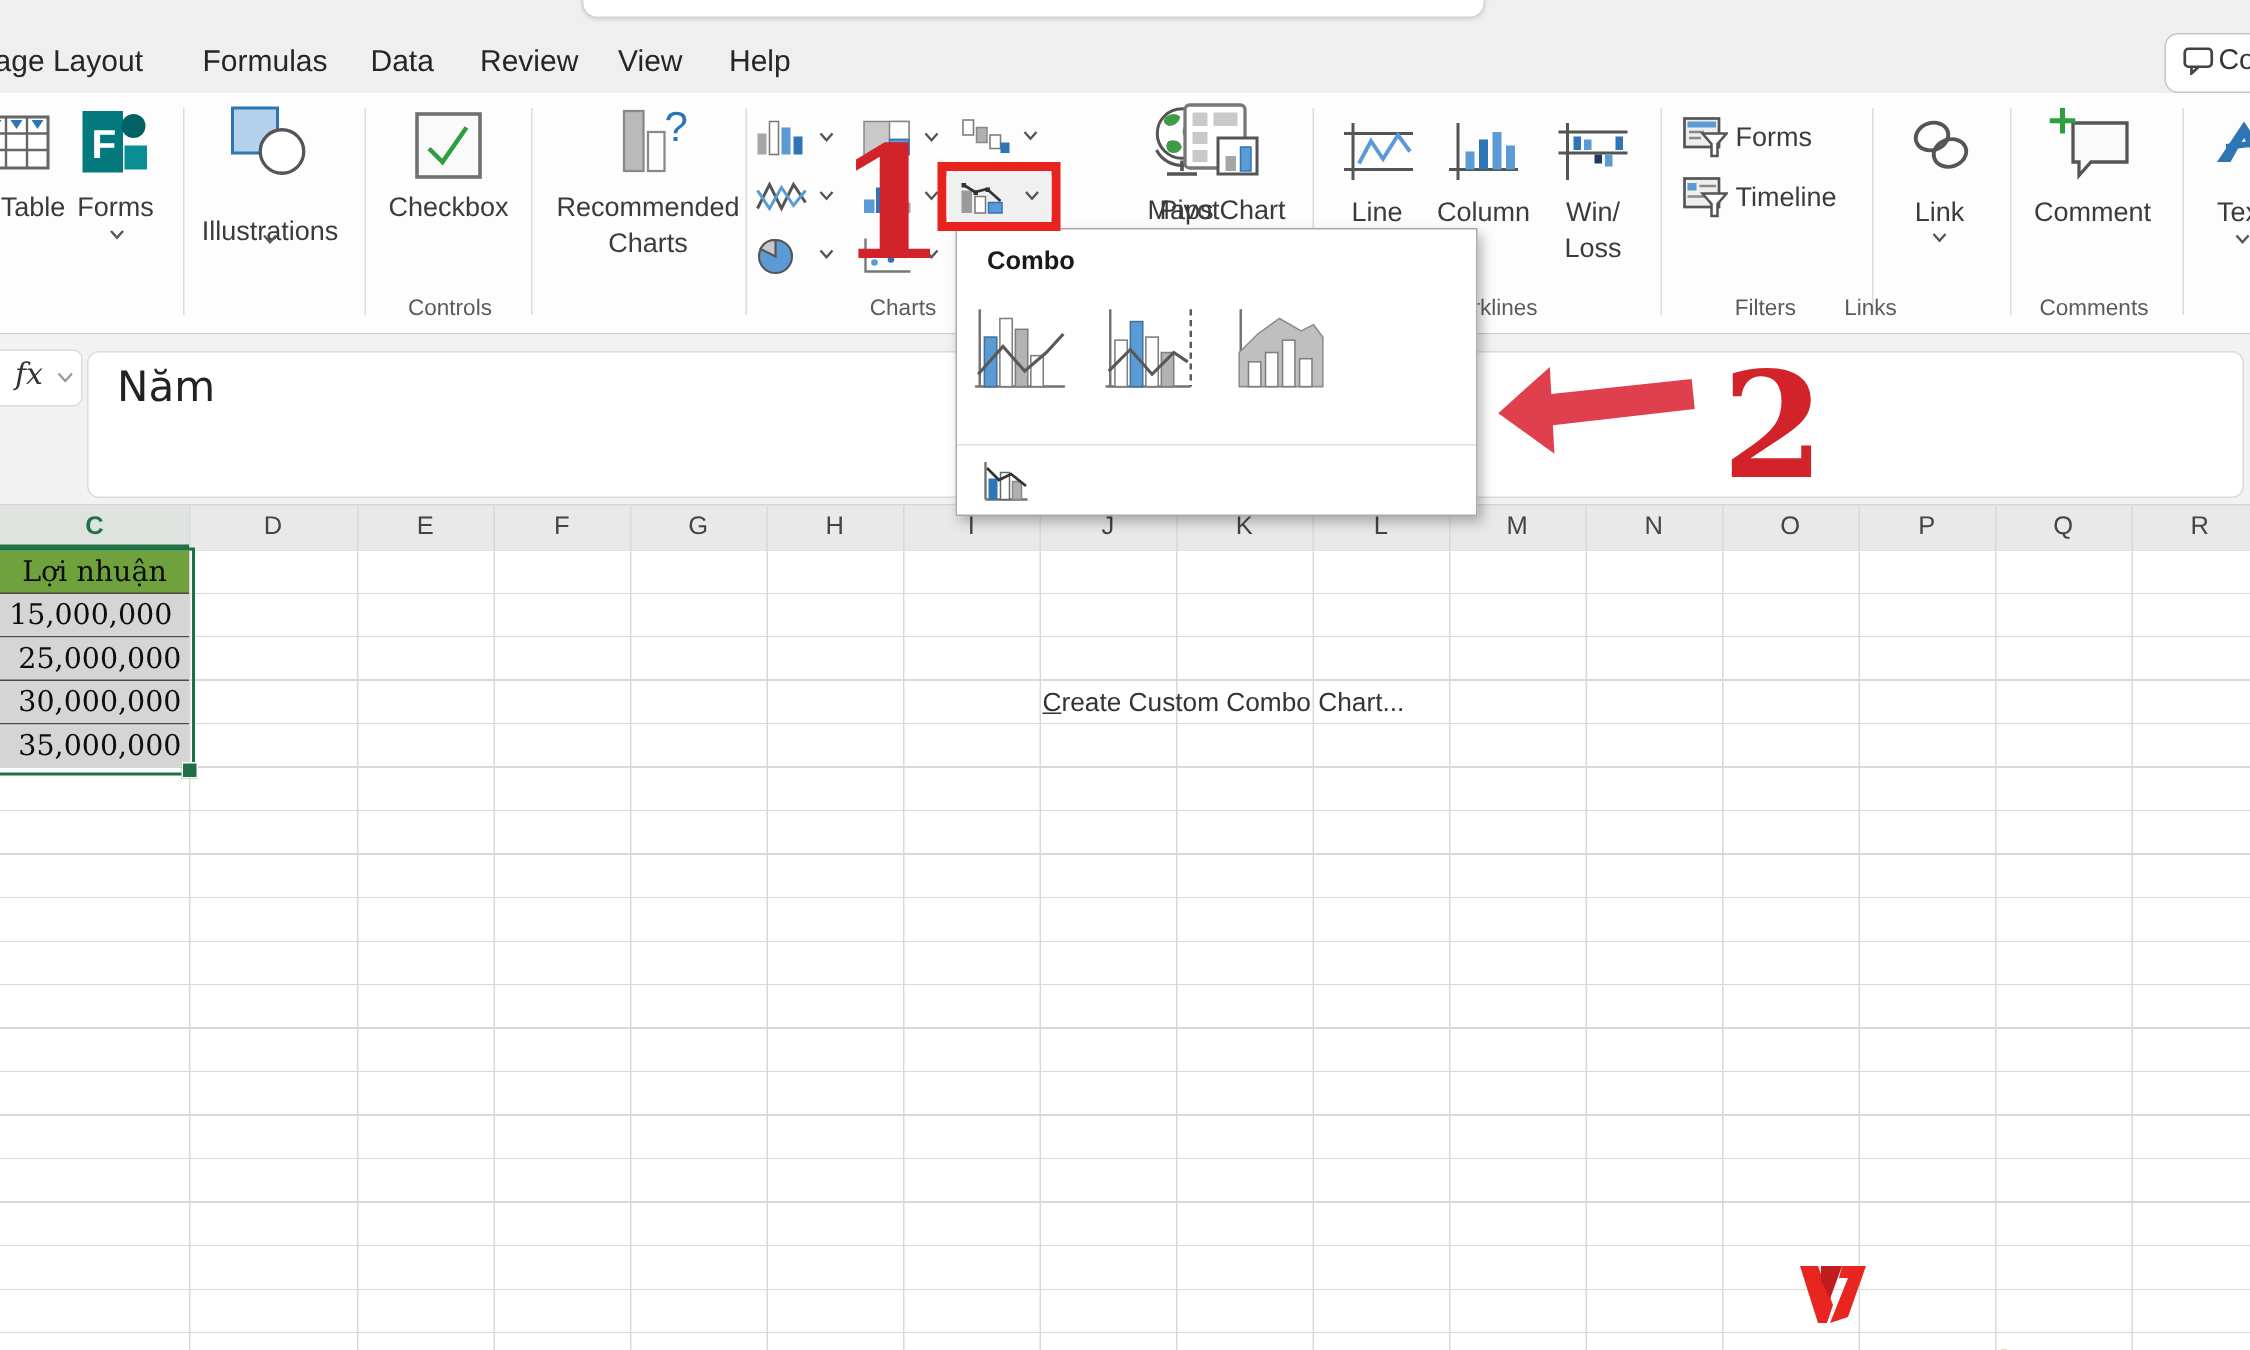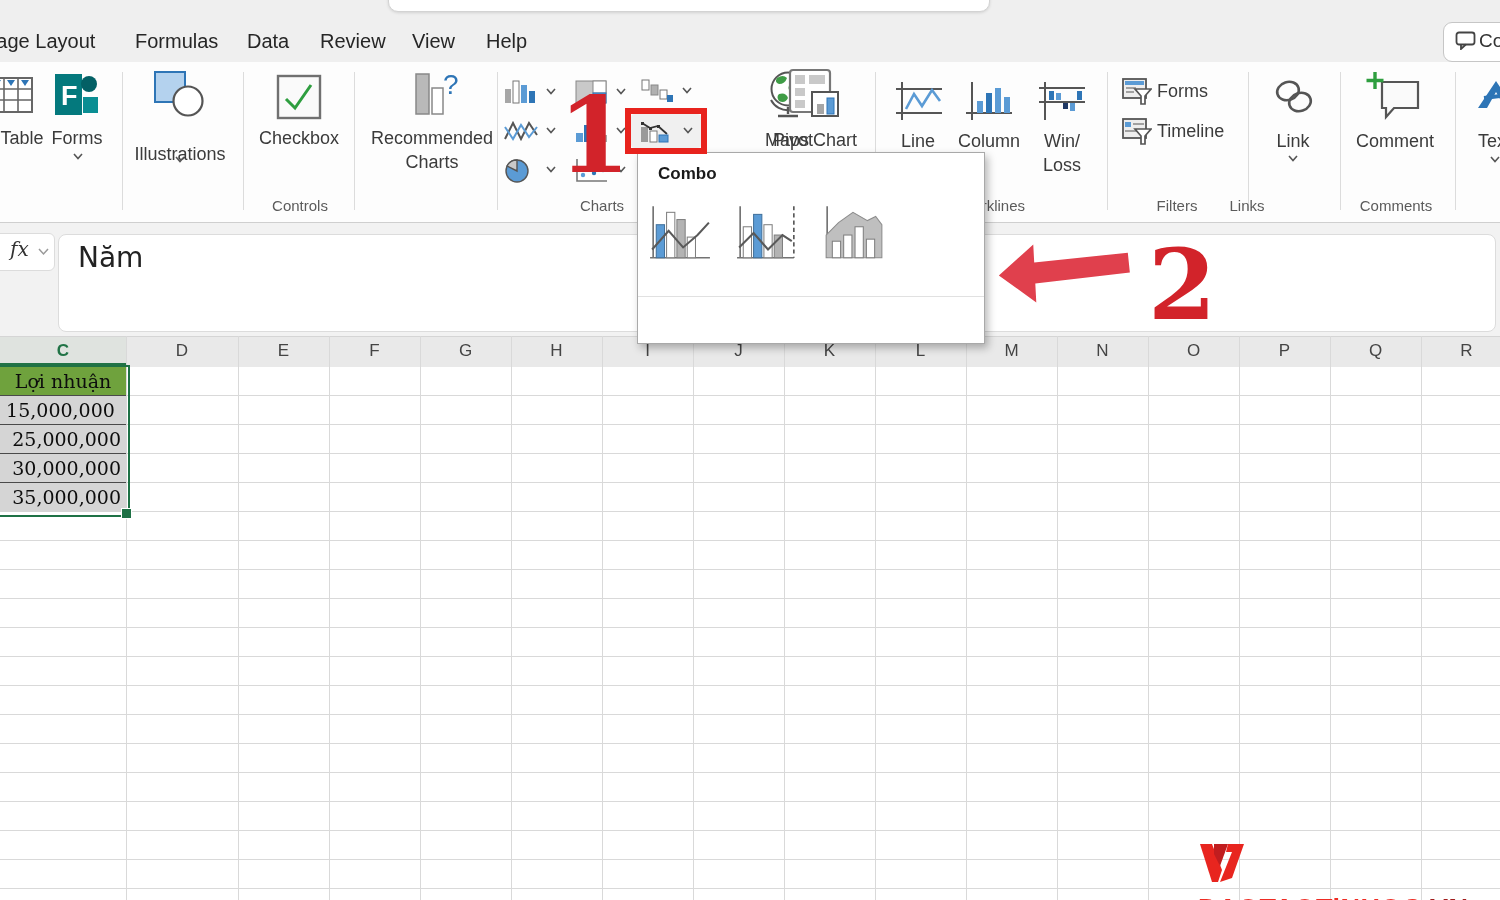--- a/index.html
+++ b/index.html
@@ -485,20 +485,32 @@
           <path d="M4,30 L16,18 L30,8 L44,16 L52,12 L58,20 L58,52 L4,52 Z" fill="#bfbfbf" stroke="#8c8c8c"></path>
           <rect x="10" y="36" width="8" height="16" fill="#fff" stroke="#7f7f7f"></rect>
           <rect x="21" y="30" width="8" height="22" fill="#fff" stroke="#7f7f7f"></rect>
           <rect x="32" y="22" width="8" height="30" fill="#fff" stroke="#7f7f7f"></rect>
           <rect x="43" y="34" width="8" height="18" fill="#fff" stroke="#7f7f7f"></rect>
         </svg>
     </div>
 
     <div class="abs psep"></div>
 
+    <div class="abs" style="left:0;top:148px;width:346px;height:40px;">
+      <span class="abs" style="left:17px;top:5px;">
+        <svg width="32" height="30" viewBox="0 0 32 30">
+            <path d="M2,2 V27 M2,27 H30" stroke="#737373" stroke-width="1.6" fill="none"></path>
+            <rect x="4" y="13" width="6" height="14" fill="#2e75b6"></rect>
+            <rect x="12" y="9" width="6" height="18" fill="#fff" stroke="#666"></rect>
+            <rect x="20" y="15" width="6" height="12" fill="#b0b0b0" stroke="#888"></rect>
+            <polyline points="3,6 11,14 19,10 29,18" fill="none" stroke="#333" stroke-width="1.8"></polyline>
+          </svg>
+      </span>
+      <span class="abs pitem-text"><span class="u">C</span><span>reate Custom Combo Chart...</span></span>
+    </div>
   </div>
 
   <div class="abs redbox"></div>
   <div class="abs ann" style="left:558px;top:84px;font-size:104px;">1</div>
   <div class="abs ann" style="left:1148px;top:236px;font-size:98px;">2</div>
   <div class="abs" style="left:995px;top:232px;z-index:50;transform:rotate(-3deg);">
     <svg width="140" height="86" viewBox="0 0 140 86">
         <polygon points="4,40 40,11 40,29 134,24 135,44 40,50 40,69" fill="#e0404d"></polygon>
       </svg>
   </div>

